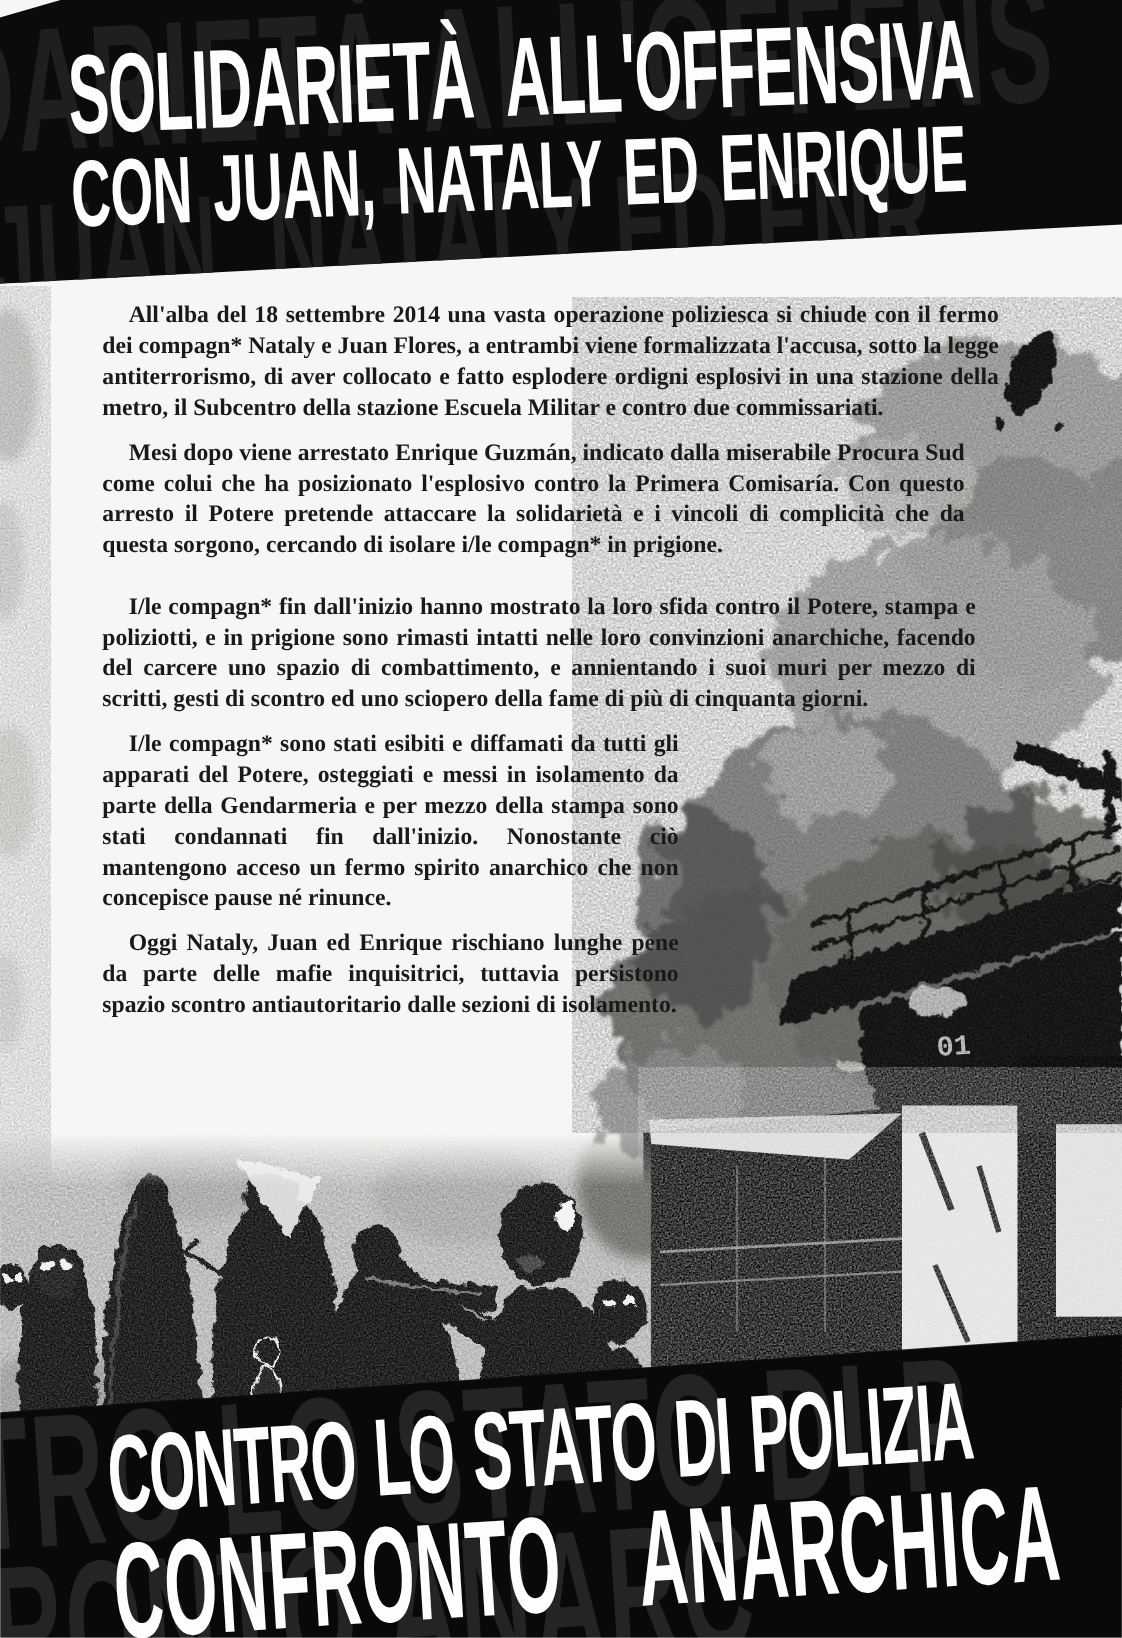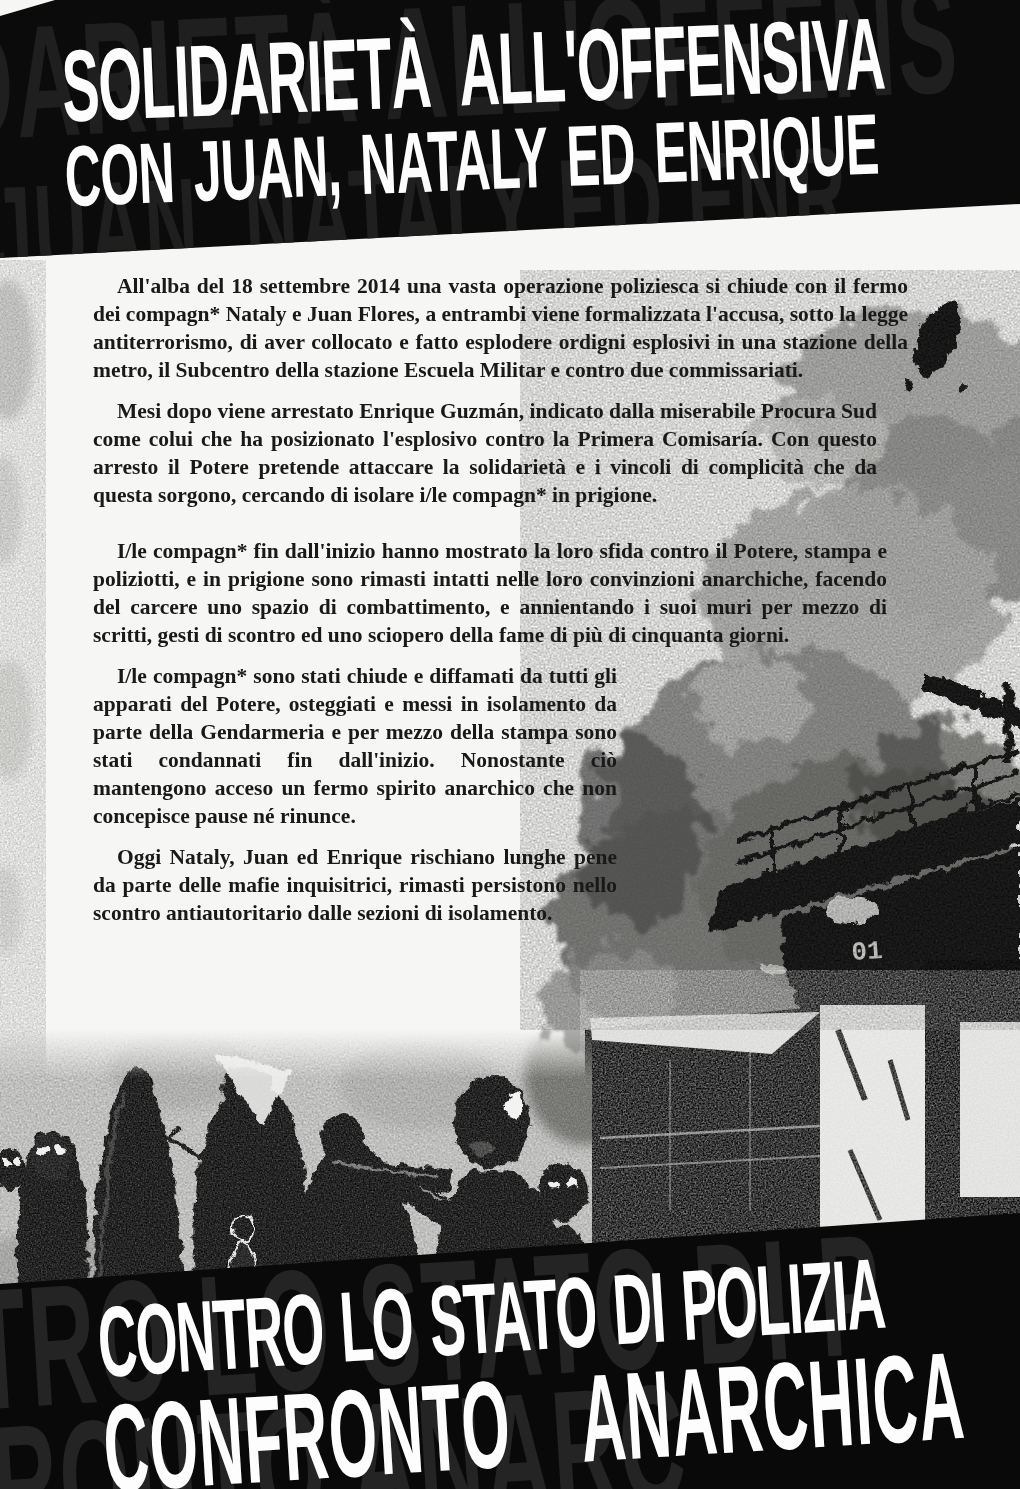--- a/index.html
+++ b/index.html
@@ -238,22 +238,22 @@
     <p id="p1">All'alba del 18 settembre 2014 una vasta operazione poliziesca si chiude con il fermo dei compagn* Nataly e Juan Flores, a entrambi viene formalizzata l'accusa, sotto la legge antiterrorismo, di aver collocato e fatto esplodere ordigni esplosivi in una stazione della metro, il Subcentro della stazione Escuela Militar e contro due commissariati.</p>
     <p id="p2">Mesi dopo viene arrestato Enrique Guzmán, indicato dalla miserabile Procura Sud come colui che ha posizionato l'esplosivo contro la Primera Comisaría. Con questo arresto il Potere pretende attaccare la solidarietà e i vincoli di complicità che da questa sorgono, cercando di isolare i/le compagn* in prigione.</p>
     <div id="p3wrap">
       <div class="stair">
           <i class="s1"></i>
           <i class="s2"></i>
           <i class="s3"></i>
         </div>
       <p id="p3">I/le compagn* fin dall'inizio hanno mostrato la loro sfida contro il Potere, stampa e poliziotti, e in prigione sono rimasti intatti nelle loro convinzioni anarchiche, facendo del carcere uno spazio di combattimento, e annientando i suoi muri per mezzo di scritti, gesti di scontro ed uno sciopero della fame di più di cinquanta giorni.</p>
     </div>
-    <p id="p4">I/le compagn* sono stati chiude e diffamati da tutti gli apparati del Potere, osteggiati e messi in isolamento da parte della Gendarmeria e per mezzo della stampa sono stati condannati fin dall'inizio. Nonostante ciò mantengono acceso un fermo spirito anarchico che non concepisce pause né rinunce.</p>
-    <p id="p5">Oggi Nataly, Juan ed Enrique rischiano lunghe pene da parte delle mafie inquisitrici, rimasti persistono nello scontro antiautoritario dalle sezioni di isolamento.</p>
+    <p id="p4">I/le compagn* sono stati esibiti e diffamati da tutti gli apparati del Potere, osteggiati e messi in isolamento da parte della Gendarmeria e per mezzo della stampa sono stati condannati fin dall'inizio. Nonostante ciò mantengono acceso un fermo spirito anarchico che non concepisce pause né rinunce.</p>
+    <p id="p5">Oggi Nataly, Juan ed Enrique rischiano lunghe pene da parte delle mafie inquisitrici, tuttavia persistono spazio scontro antiautoritario dalle sezioni di isolamento.</p>
   </main>
 
   <div id="banner-top" class="banner">
     <span class="ghost" id="ghost-top-1">DARIETÀ ALL'OFFENS</span>
     <span class="ghost" id="ghost-top-2">JUAN, NATALY ED ENR</span>
     <span class="hline" id="head-top-1">SOLIDARIETÀ ALL'OFFENSIVA</span>
     <span class="hline" id="head-top-2">CON JUAN, NATALY ED ENRIQUE</span>
   </div>
 
   <div id="banner-bottom" class="banner">

